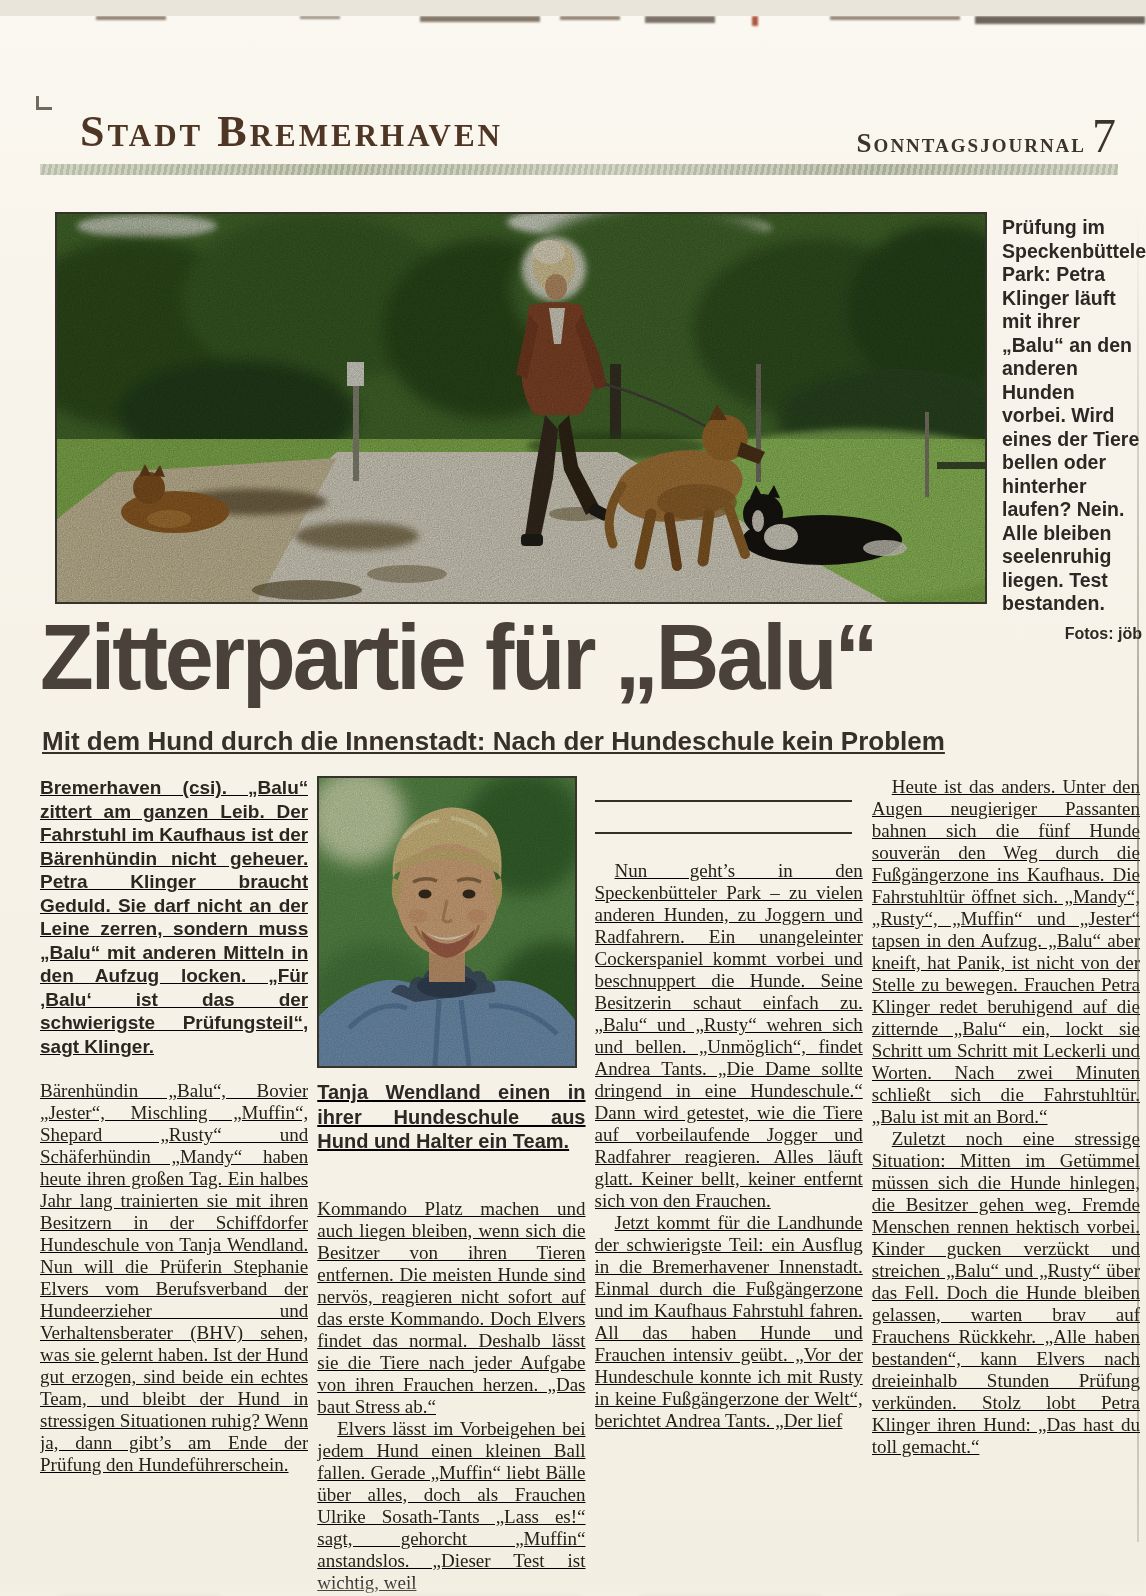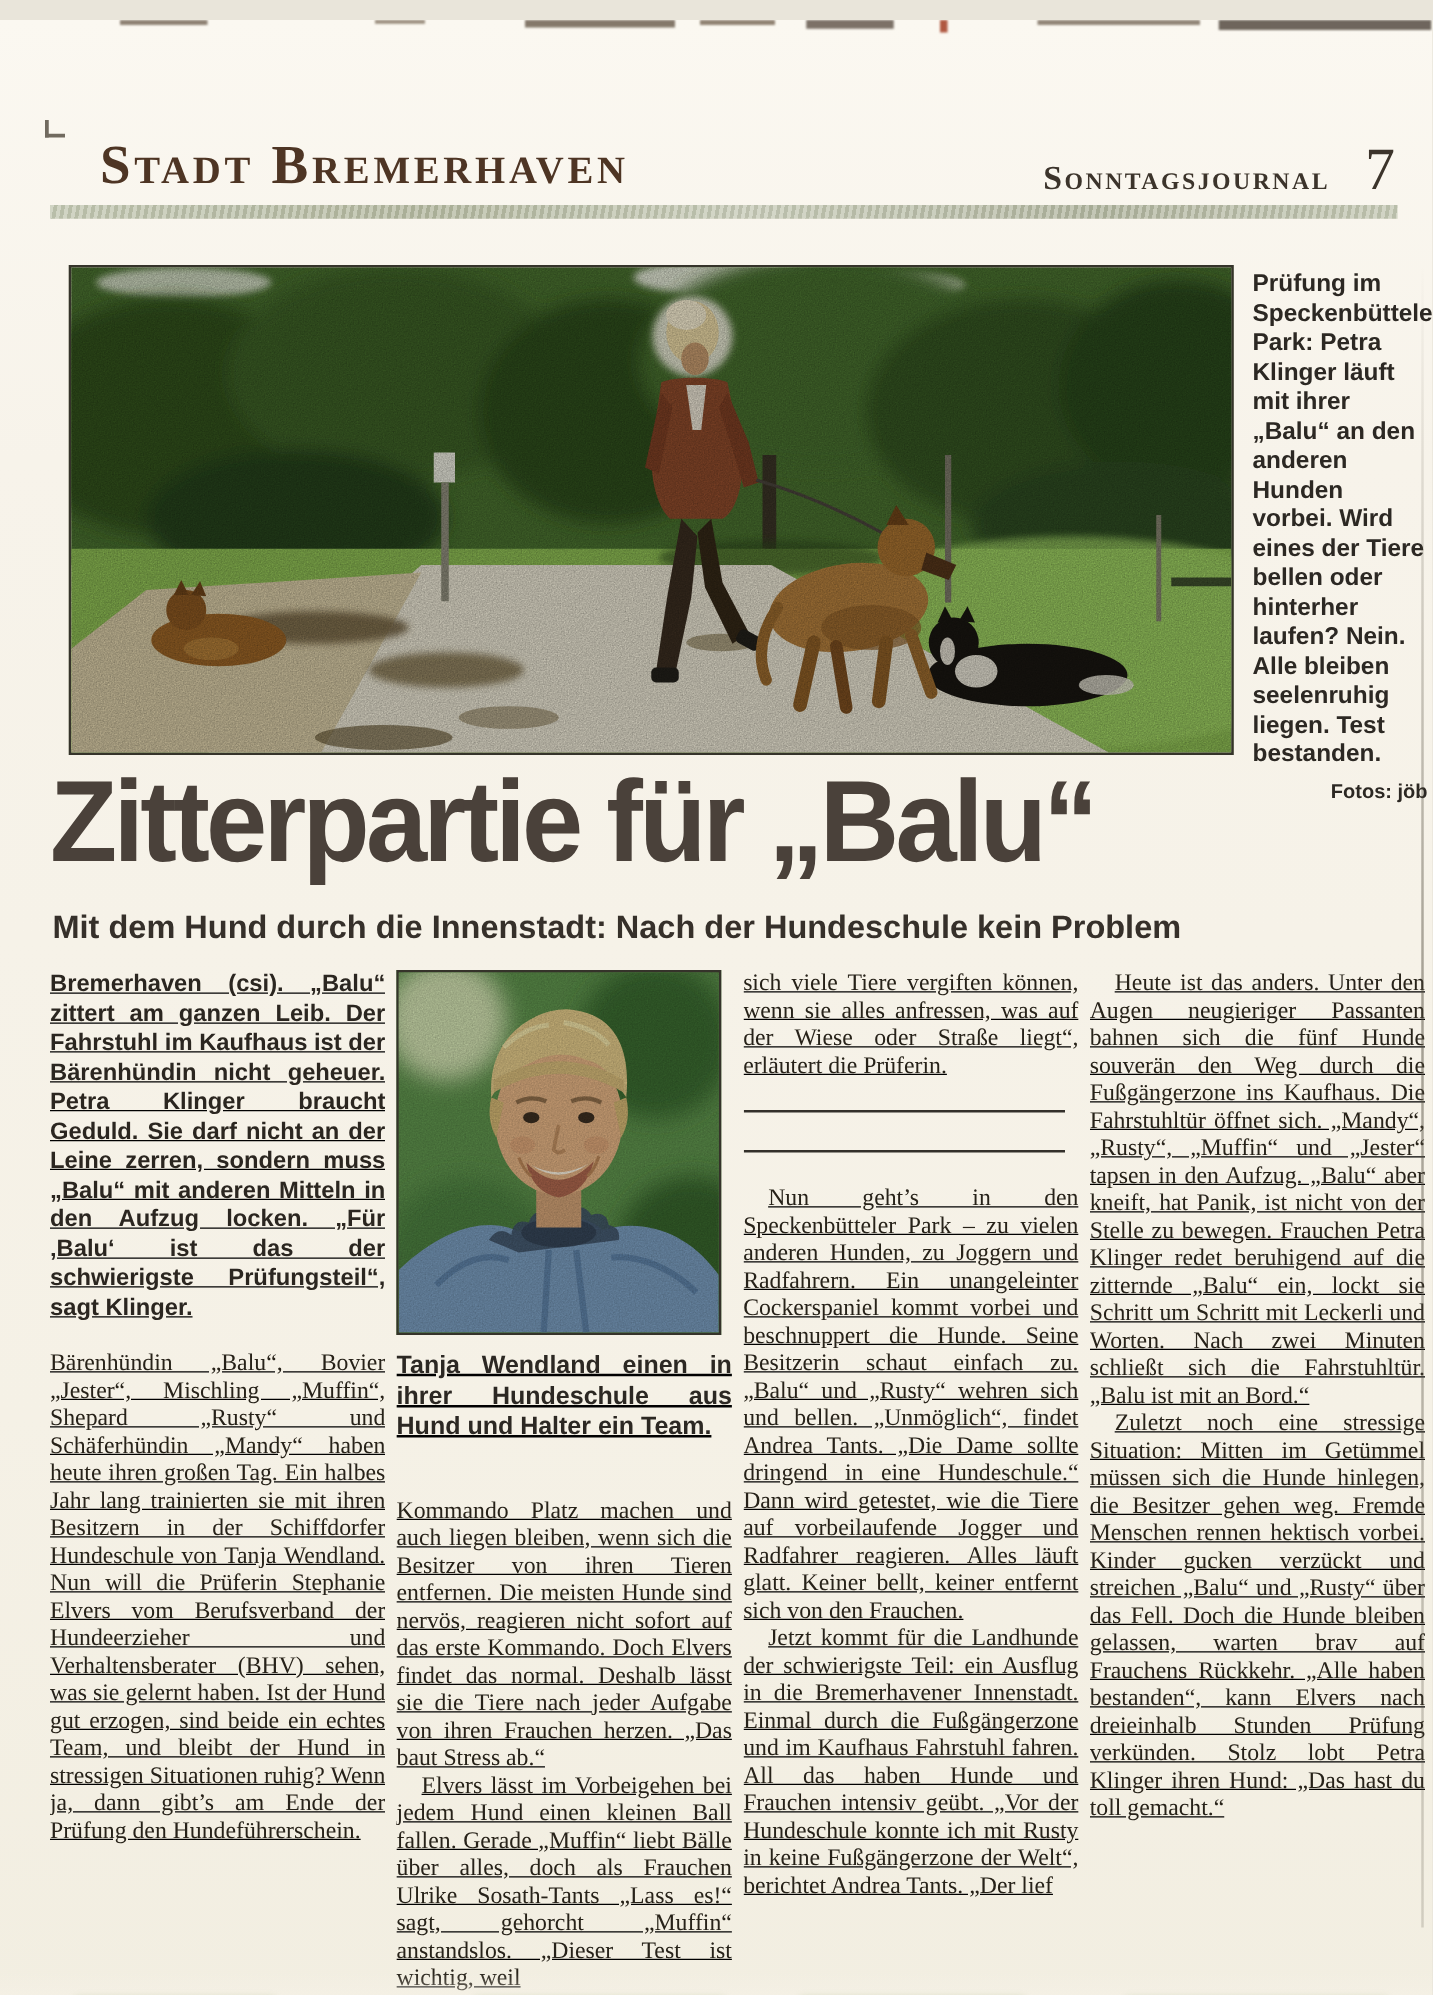--- a/index.html
+++ b/index.html
@@ -34,21 +34,21 @@
   .bottom-smudge span:nth-child(1){left:60px;width:160px;background:#aebe8e;}
   .bottom-smudge span:nth-child(2){left:380px;width:200px;background:#b3c295;}
   .bottom-smudge span:nth-child(3){left:640px;width:180px;background:#a8b989;}
   .bottom-smudge span:nth-child(4){left:900px;width:210px;background:#b7c59a;}
   .bottom-fade{position:absolute;left:0;right:0;bottom:0;height:34px;
     background:linear-gradient(rgba(247,243,234,0),rgba(247,243,234,.8));}
   
   .masthead-left{position:absolute;left:80px;top:94px;margin:0;
     font:700 44px/1 "Liberation Serif",serif;font-variant:small-caps;
     letter-spacing:3px;color:var(--masthead-brown);}
-  .masthead-right{position:absolute;right:30px;top:96px;display:flex;align-items:baseline;gap:28px;}
+  .masthead-right{position:absolute;right:30px;top:96px;display:flex;align-items:baseline;gap:6px;}
   .journal-name{font:700 27px/1 "Liberation Serif",serif;font-variant:small-caps;
     letter-spacing:2px;color:var(--journal-ink);}
   .page-number{font:400 48px/1 "Liberation Serif",serif;color:var(--journal-ink);}
   .masthead-rule{position:absolute;left:40px;right:28px;top:148px;height:11px;opacity:.9;
     background:
       repeating-linear-gradient(100deg,rgba(255,255,255,.25) 0 3px,rgba(0,0,0,.06) 3px 6px),
       linear-gradient(90deg,#bdc3ac,#abb196 28%,#c1c6b1 52%,#a8ad95 78%,#bec3ad);}
   
   .lead-photo{position:absolute;left:55px;top:196px;width:928px;height:388px;margin:0;
     border:2px solid #35332a;background:#cfd8b8;}
@@ -56,21 +56,21 @@
   .lead-caption{position:absolute;left:1002px;top:200px;width:140px;}
   .lead-caption p{margin:0;font:700 19.5px/23.5px "Liberation Sans",sans-serif;
     color:#2c2823;hyphens:auto;}
   .photo-credit{margin-top:10px;text-align:right;
     font:700 16px/1 "Liberation Sans",sans-serif;color:#2c2823;}
   
   .headline{position:absolute;left:40px;top:594px;margin:0;white-space:nowrap;
     font:700 88px/1.02 "Liberation Sans",sans-serif;letter-spacing:-3px;
     color:var(--headline-ink);transform:scaleY(1.05);transform-origin:left top;}
   .subheadline{position:absolute;left:42px;top:710px;margin:0;
-    font:700 26px/1.2 "Liberation Sans",sans-serif;color:#36302a;}
+    font:700 26px/1.2 "Liberation Sans",sans-serif;color:#36302a;text-decoration:underline;}
   
   .columns{position:absolute;left:40px;top:760px;width:1100px;bottom:0;
     display:flex;gap:9px;text-decoration:underline;}
   .col{flex:1 1 0;overflow:hidden;}
   .col p{margin:0;}
   .body{font:19px/22px "Liberation Serif",serif;color:var(--body-ink);
     text-align:justify;hyphens:auto;}
   .indent{text-indent:20px;}
   .lead{font:700 19px/23.5px "Liberation Sans",sans-serif;color:#2b2620;
     text-align:justify;hyphens:auto;margin-bottom:22px !important;}
@@ -268,21 +268,20 @@
           <rect x="0" y="0" width="256" height="288" filter="url(#grain2)" opacity="0.45"></rect>
         </svg>
       </figure>
       <p class="pcaption">Tanja Wendland einen in ihrer Hundeschule aus Hund und Halter ein Team.</p>
       <div>
           <p class="body" lang="de">Kommando Platz machen und auch liegen bleiben, wenn sich die Besitzer von ihren Tieren entfernen. Die meisten Hunde sind nervös, reagieren nicht sofort auf das erste Kommando. Doch Elvers findet das normal. Deshalb lässt sie die Tiere nach jeder Aufgabe von ihren Frauchen herzen. „Das baut Stress ab.“</p>
           <p class="body indent" lang="de">Elvers lässt im Vorbeigehen bei jedem Hund einen kleinen Ball fallen. Gerade „Muffin“ liebt Bälle über alles, doch als Frauchen Ulrike Sosath-Tants „Lass es!“ sagt, gehorcht „Muffin“ anstandslos. „Dieser Test ist wichtig, weil</p>
         </div>
     </div>
     <div class="col">
-        <p class="body" lang="de">sich viele Tiere vergiften können, wenn sie alles anfressen, was auf der Wiese oder Straße liegt“, erläutert die Prüferin.</p>
         <div class="col-divider"></div>
         <p class="body indent" lang="de">Nun geht’s in den Speckenbütteler Park – zu vielen anderen Hunden, zu Joggern und Radfahrern. Ein unangeleinter Cockerspaniel kommt vorbei und beschnuppert die Hunde. Seine Besitzerin schaut einfach zu. „Balu“ und „Rusty“ wehren sich und bellen. „Unmöglich“, findet Andrea Tants. „Die Dame sollte dringend in eine Hundeschule.“ Dann wird getestet, wie die Tiere auf vorbeilaufende Jogger und Radfahrer reagieren. Alles läuft glatt. Keiner bellt, keiner entfernt sich von den Frauchen.</p>
         <p class="body indent" lang="de">Jetzt kommt für die Landhunde der schwierigste Teil: ein Ausflug in die Bremerhavener Innenstadt. Einmal durch die Fußgängerzone und im Kaufhaus Fahrstuhl fahren. All das haben Hunde und Frauchen intensiv geübt. „Vor der Hundeschule konnte ich mit Rusty in keine Fußgängerzone der Welt“, berichtet Andrea Tants. „Der lief</p>
       </div>
     <div class="col">
         <p class="body indent" lang="de">Heute ist das anders. Unter den Augen neugieriger Passanten bahnen sich die fünf Hunde souverän den Weg durch die Fußgängerzone ins Kaufhaus. Die Fahrstuhltür öffnet sich. „Mandy“, „Rusty“, „Muffin“ und „Jester“ tapsen in den Aufzug. „Balu“ aber kneift, hat Panik, ist nicht von der Stelle zu bewegen. Frauchen Petra Klinger redet beruhigend auf die zitternde „Balu“ ein, lockt sie Schritt um Schritt mit Leckerli und Worten. Nach zwei Minuten schließt sich die Fahrstuhltür. „Balu ist mit an Bord.“</p>
         <p class="body indent" lang="de">Zuletzt noch eine stressige Situation: Mitten im Getümmel müssen sich die Hunde hinlegen, die Besitzer gehen weg. Fremde Menschen rennen hektisch vorbei. Kinder gucken verzückt und streichen „Balu“ und „Rusty“ über das Fell. Doch die Hunde bleiben gelassen, warten brav auf Frauchens Rückkehr. „Alle haben bestanden“, kann Elvers nach dreieinhalb Stunden Prüfung verkünden. Stolz lobt Petra Klinger ihren Hund: „Das hast du toll gemacht.“</p>
       </div>
   </main>
 

